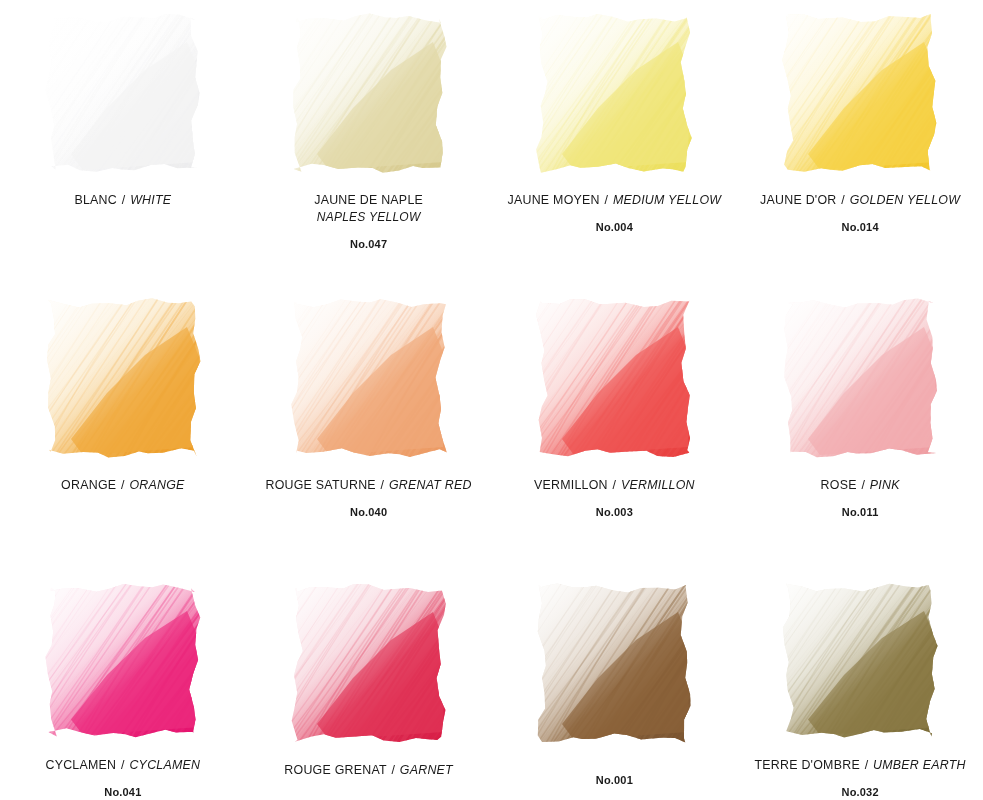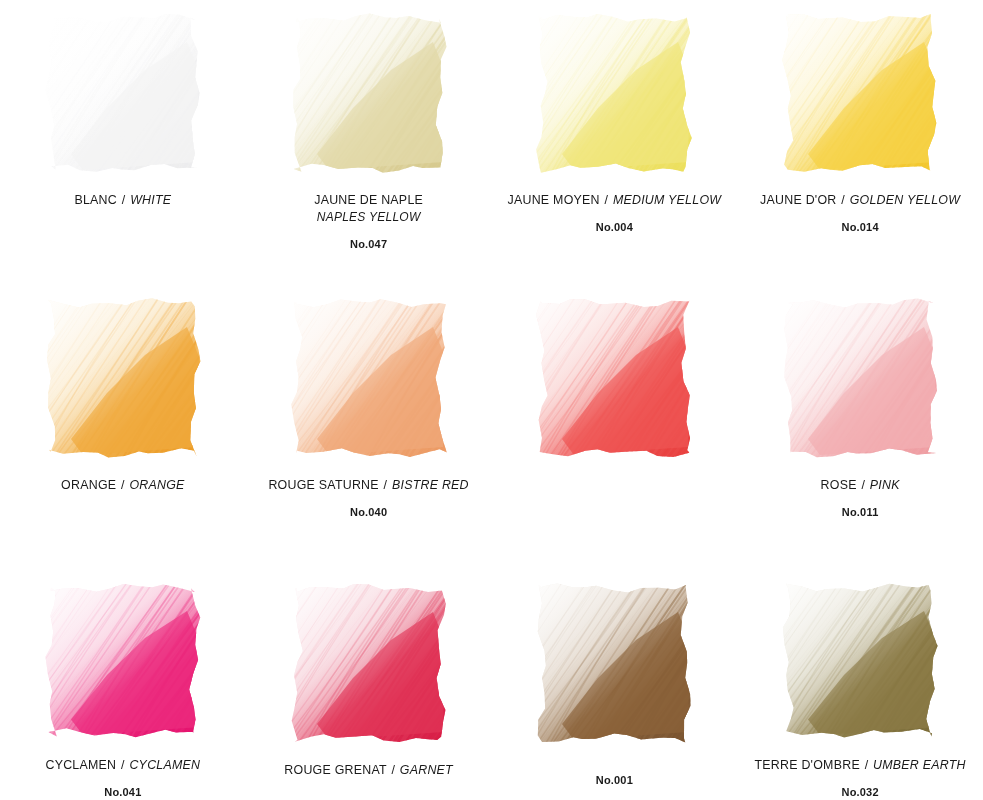--- a/index.html
+++ b/index.html
@@ -783,21 +783,21 @@
               <path d="M 203.34911695720274 173 L 347.637059160201 -10" stroke="#ec9a63" stroke-width="1.90" stroke-linecap="round" fill="none" opacity="0.380"></path>
               <path d="M 209.83838367033215 173 L 348.66084126687207 -10" stroke="#ec9a63" stroke-width="1.90" stroke-linecap="round" fill="none" opacity="0.380"></path>
               <path d="M 221.19187488745138 173 L 359.342607845446 -10" stroke="#ec9a63" stroke-width="1.90" stroke-linecap="round" fill="none" opacity="0.380"></path>
             </g>
             <path d="M 150 30 L 162 60 L 160 150 L 46 158 L 34 142 L 70 96 L 108 58 Z" fill="#f0a878" opacity="0.78"></path>
             <rect x="0" y="0" width="172" height="163" fill="url(#fade5)"></rect>
           </g>
         </svg>
       </div>
       <div class="swatch-caption">
-        <div class="name-line"><span class="name-fr">ROUGE SATURNE</span> <span class="name-sep">/</span> <span class="name-en">BISTRE RED</span></div>
+        <div class="name-line"><span class="name-fr">ROUGE SATURNE</span> <span class="name-sep">/</span> <span class="name-en">GRENAT RED</span></div>
         <div class="code-line">No.040</div>
       </div>
     </div>
     <div class="swatch-cell">
       <div class="swatch-art">
         <svg viewBox="0 0 172 163" preserveAspectRatio="none">
           <defs>
             <linearGradient id="grad6" x1="0" y1="0" x2="0.95" y2="1">
               <stop offset="0%" stop-color="#f4a6a3" stop-opacity="0.12"></stop>
               <stop offset="38%" stop-color="#f4a6a3" stop-opacity="0.55"></stop>
@@ -900,20 +900,24 @@
               <path d="M 192.6655441939714 173 L 334.4280552427232 -10" stroke="#e8403f" stroke-width="1.87" stroke-linecap="round" fill="none" opacity="0.371"></path>
               <path d="M 200.55675511675292 173 L 337.7004132820432 -10" stroke="#e8403f" stroke-width="1.90" stroke-linecap="round" fill="none" opacity="0.380"></path>
               <path d="M 204.99658294075104 173 L 339.45080618466295 -10" stroke="#e8403f" stroke-width="1.90" stroke-linecap="round" fill="none" opacity="0.380"></path>
               <path d="M 218.83052232871623 173 L 357.31542933835857 -10" stroke="#e8403f" stroke-width="1.90" stroke-linecap="round" fill="none" opacity="0.380"></path>
             </g>
             <path d="M 150 30 L 162 60 L 160 150 L 46 158 L 34 142 L 70 96 L 108 58 Z" fill="#ee5352" opacity="0.78"></path>
             <rect x="0" y="0" width="172" height="163" fill="url(#fade6)"></rect>
           </g>
         </svg>
       </div>
+      <div class="swatch-caption">
+        <div class="name-line"><span class="name-fr">VERMILLON</span> <span class="name-sep">/</span> <span class="name-en">VERMILLON</span></div>
+        <div class="code-line">No.003</div>
+      </div>
     </div>
     <div class="swatch-cell">
       <div class="swatch-art">
         <svg viewBox="0 0 172 163" preserveAspectRatio="none">
           <defs>
             <linearGradient id="grad7" x1="0" y1="0" x2="0.95" y2="1">
               <stop offset="0%" stop-color="#f8d6d8" stop-opacity="0.12"></stop>
               <stop offset="38%" stop-color="#f8d6d8" stop-opacity="0.55"></stop>
               <stop offset="70%" stop-color="#f2aeb2" stop-opacity="0.95"></stop>
               <stop offset="100%" stop-color="#ee9ca1" stop-opacity="1"></stop>

